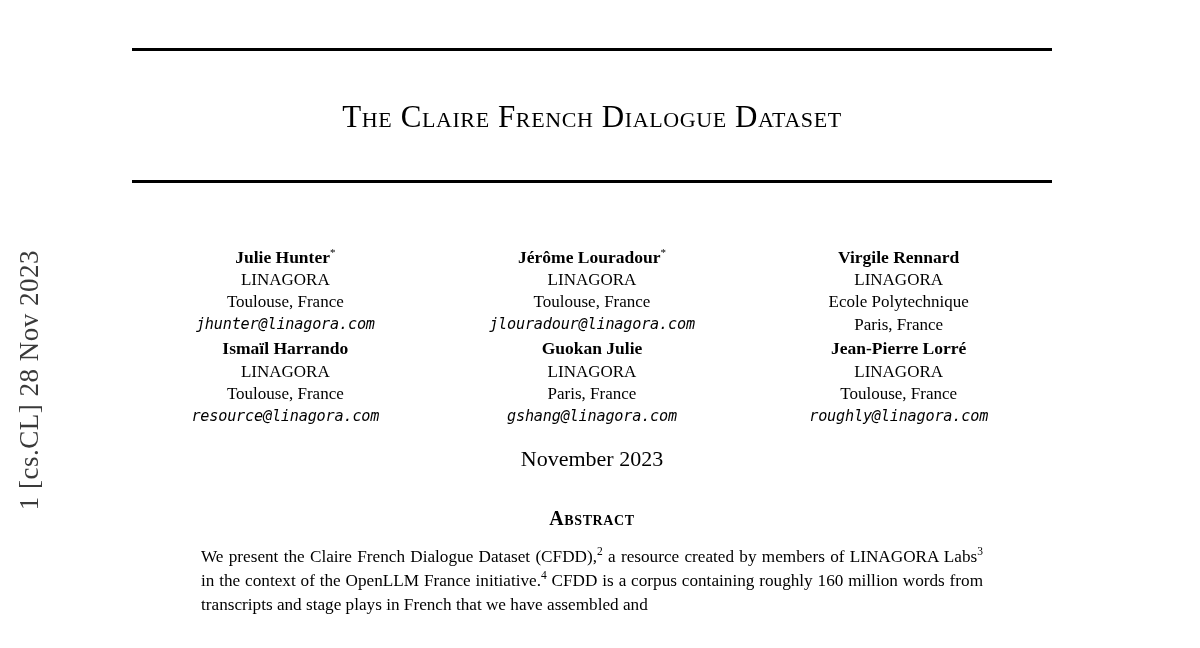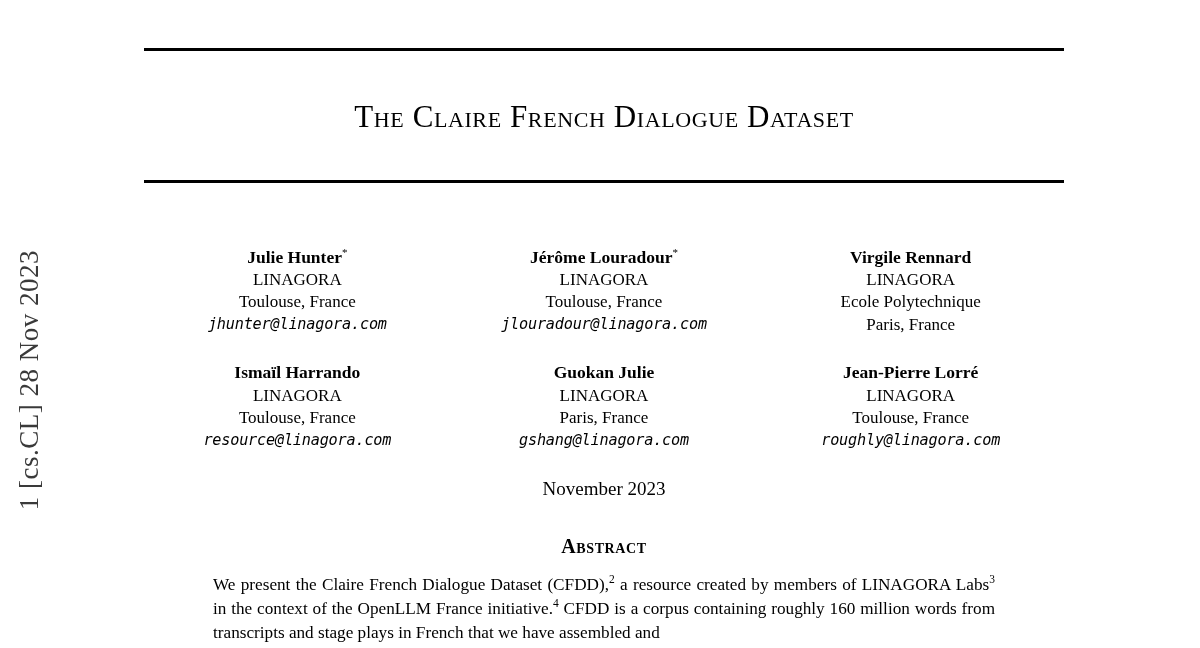--- a/index.html
+++ b/index.html
@@ -25,21 +25,21 @@
     transform: rotate(-90deg) translate(-100%, 0);
     white-space: nowrap;
     font-family: "Liberation Serif", serif;
     font-size: 27px;
     letter-spacing: 0.5px;
     color: #3a3a3a;
   }
 
   .page {
     position: absolute;
-    left: 144px;
+    left: 132px;
     top: 0;
     width: 920px;
     height: 648px;
   }
 
   .rule {
     width: 920px;
     height: 3px;
     background: #000;
   }
@@ -54,21 +54,20 @@
     padding: 27px 0 24px 0;
     font-variant: small-caps;
     font-weight: normal;
     white-space: nowrap;
   }
 
   .authors {
     margin-top: 62px;
     display: grid;
     grid-template-columns: repeat(3, 1fr);
-    row-gap: 24px;
   }
   .author {
     text-align: center;
     line-height: 1.33;
   }
   .author-name {
     font-weight: bold;
     font-size: 17.5px;
   }
   .author-name sup {
@@ -81,22 +80,22 @@
   }
   .author-email {
     font-family: "DejaVu Sans Mono", monospace;
     font-size: 15.2px;
     letter-spacing: -0.2px;
     font-style: italic;
   }
 
   .date {
     text-align: center;
-    font-size: 19px;
-    margin-top: 28px;
+    font-size: 22px;
+    margin-top: 20px;
   }
 
   .abstract-head {
     text-align: center;
     font-variant: small-caps;
     font-weight: bold;
     font-size: 20px;
     letter-spacing: 0.6px;
     margin-top: 35px;
   }

